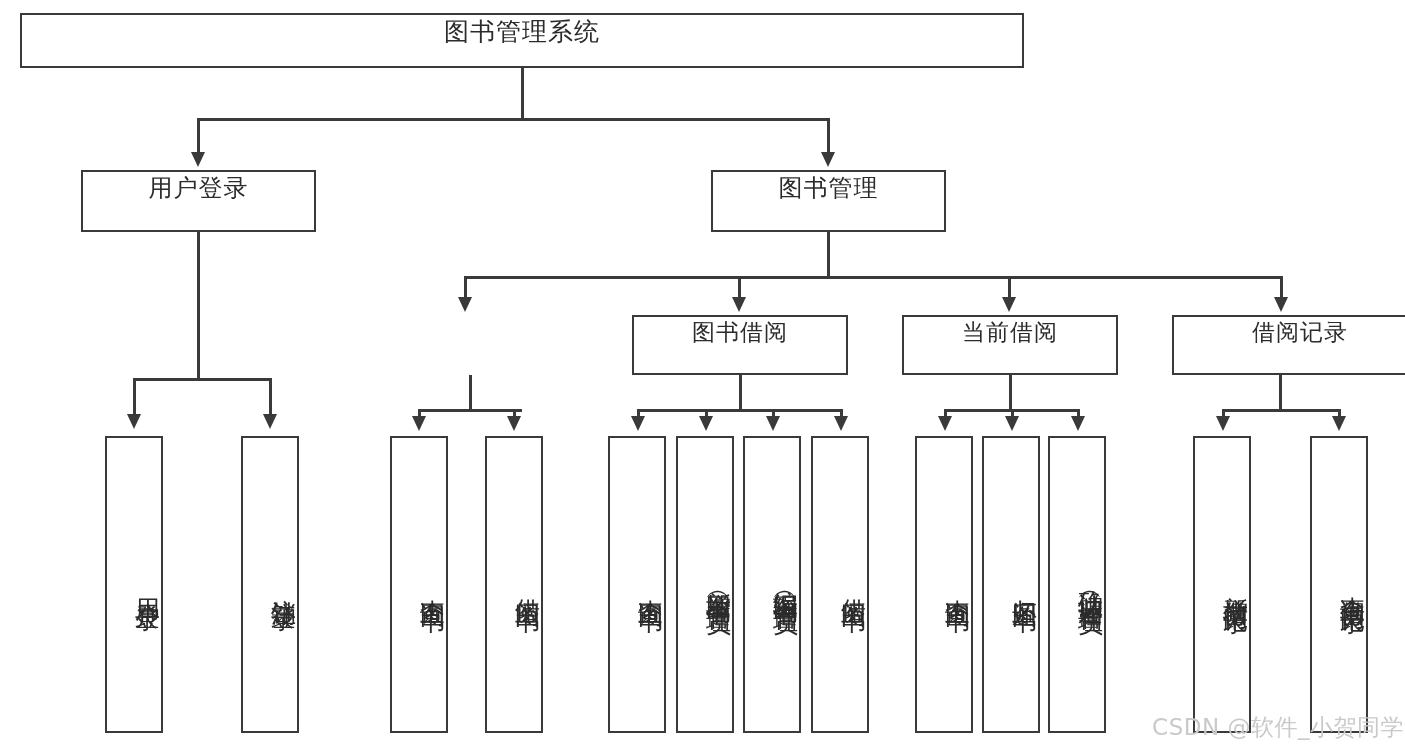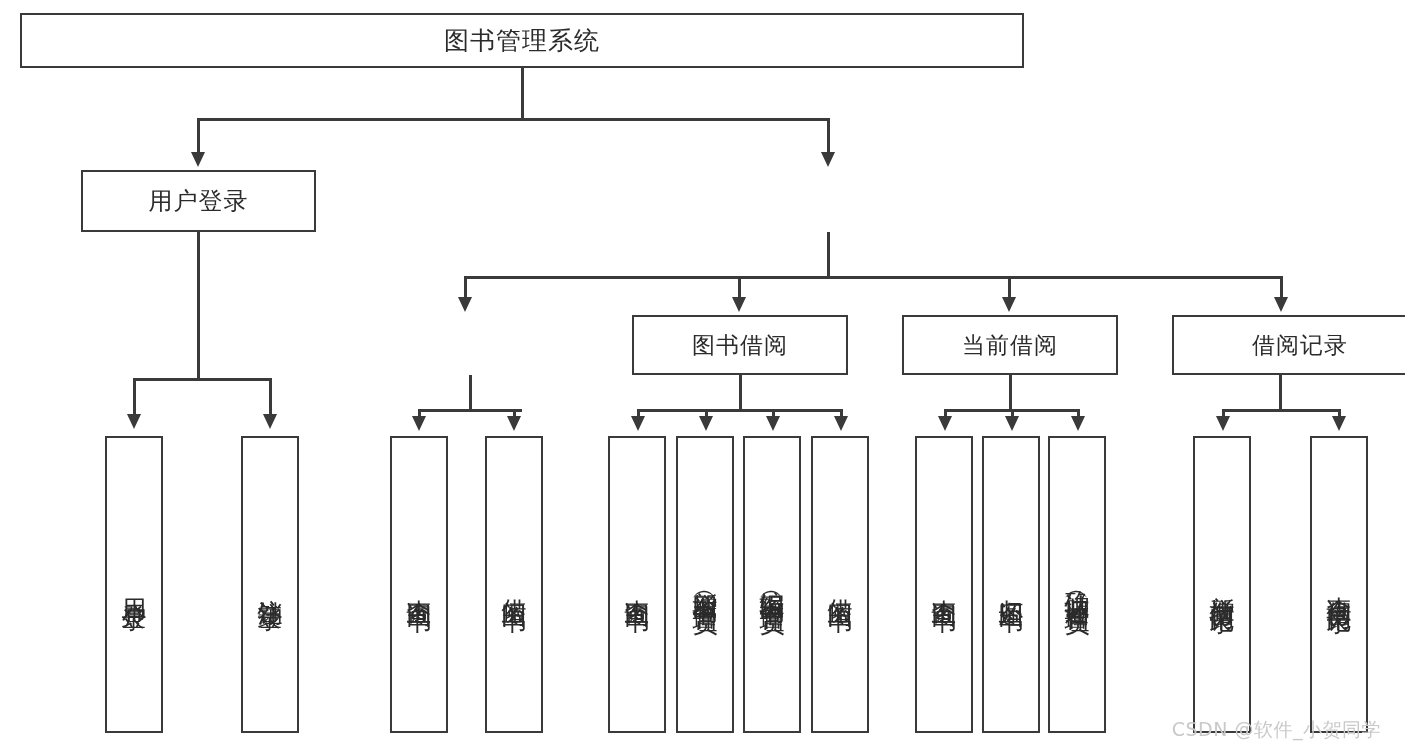--- a/index.html
+++ b/index.html
@@ -18,21 +18,21 @@
     background: #ffffff;
     overflow: hidden;
   }
   
   .node {
     position: absolute;
     box-sizing: border-box;
     background: #ffffff;
     border: 2.5px solid #3a3a3a;
     display: flex;
-    align-items: center;
+    align-items: flex-start;
     justify-content: center;
     color: #2b2b2b;
     letter-spacing: 1px;
   }
   .node.root {
     font-size: 25px;
   }
   .node.lvl2 {
     font-size: 24px;
   }
@@ -65,23 +65,23 @@
     position: absolute;
     width: 0;
     height: 0;
     border-left: 7px solid transparent;
     border-right: 7px solid transparent;
     border-top: 15px solid #3a3a3a;
   }
   
   #watermark {
     position: absolute;
-    right: 24px;
+    right: 1px;
     bottom: 4px;
-    font-size: 19px;
+    font-size: 23px;
     color: #c9c9c9;
     letter-spacing: 0.5px;
     white-space: nowrap;
     user-select: none;
     margin-left: 32px;
   }
 </style>
 </head>
 <body>
 
@@ -95,20 +95,23 @@
 
   <div class="hline" style="left:197px; top:118px; width:632px; height:2.5px;"></div>
 
   <div class="vline" style="left:197px; top:118px; height:36px;"></div>
   <div class="arrow" style="left:191px; top:152px;"></div>
   <div class="vline" style="left:827px; top:118px; height:36px;"></div>
   <div class="arrow" style="left:821px; top:152px;"></div>
 
   <div class="node lvl2" style="left:81px; top:170px; width:235px; height:62px;">
     <span>用户登录</span>
+  </div>
+  <div class="node lvl2" style="left:711px; top:170px; width:235px; height:62px;">
+    <span>图书管理</span>
   </div>
 
   <div class="vline" style="left:197px; top:232px; height:148px;"></div>
   <div class="hline" style="left:133px; top:378px; width:138px;"></div>
   <div class="vline" style="left:133px; top:378px; height:38px;"></div>
   <div class="arrow" style="left:127px; top:414px;"></div>
   <div class="vline" style="left:269px; top:378px; height:38px;"></div>
   <div class="arrow" style="left:263px; top:414px;"></div>
 
   <div class="vline" style="left:827px; top:232px; height:46px;"></div>

